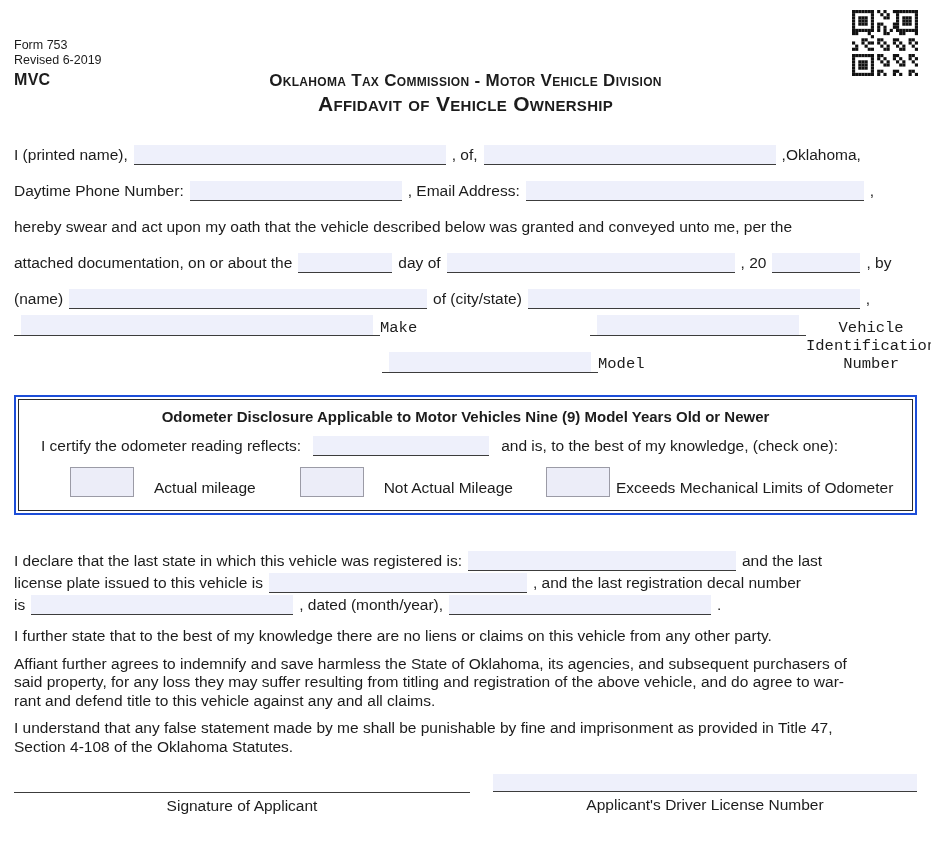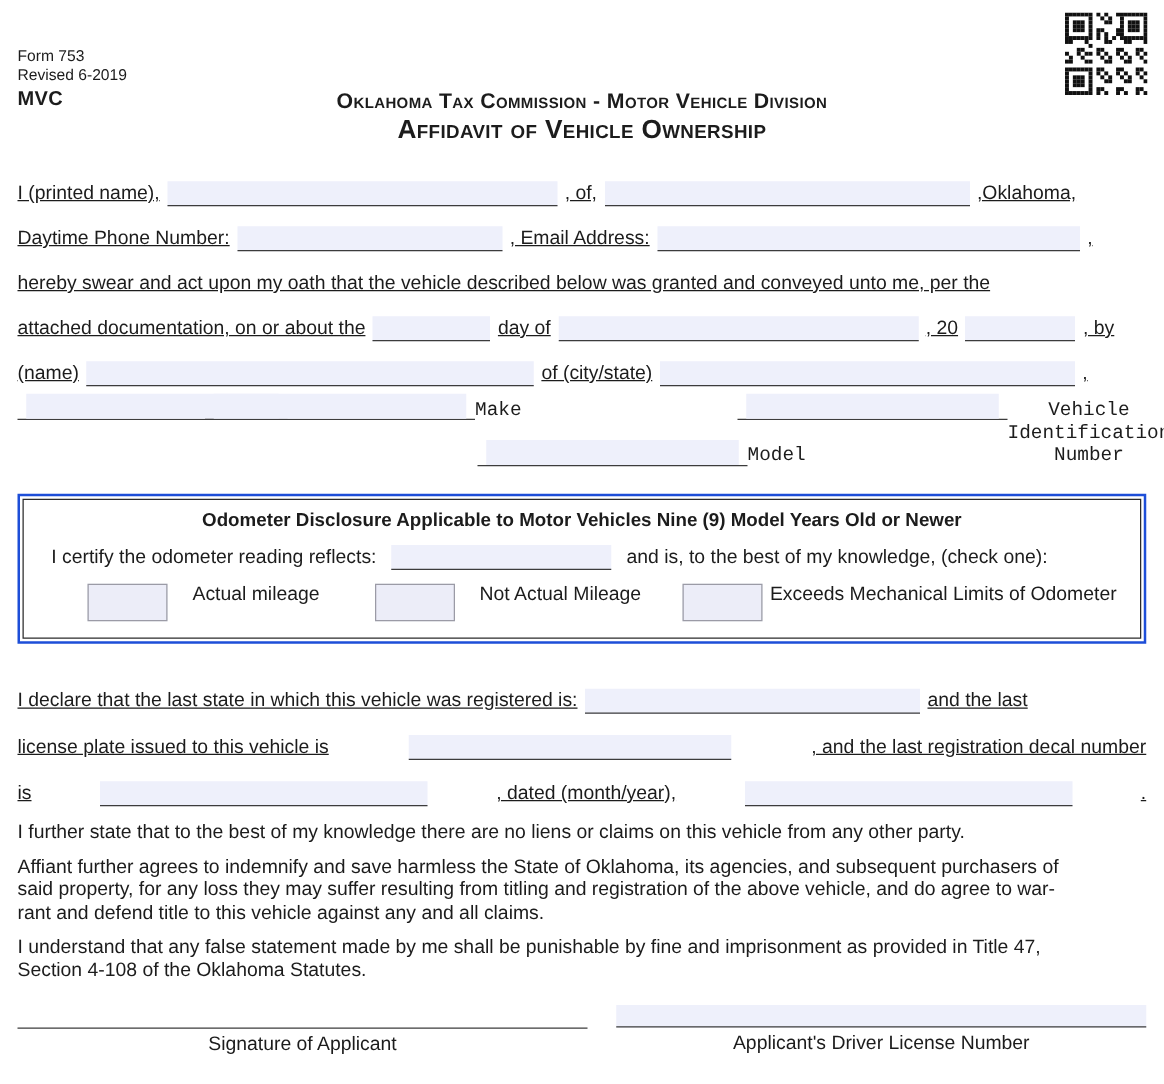--- a/index.html
+++ b/index.html
@@ -10,46 +10,46 @@
   }
   
   .hdr-left{position:absolute;left:14px;top:38px;line-height:1.2;font-size:12.5px;}
   .hdr-left .mvc{font-weight:bold;font-size:16px;margin-top:2px;letter-spacing:.3px;}
   .titles{position:absolute;left:0;right:0;top:70px;text-align:center;line-height:1.25;}
   .t1{font-size:17px;font-weight:bold;font-variant:small-caps;letter-spacing:.3px;}
   .t2{font-size:21px;font-weight:bold;font-variant:small-caps;letter-spacing:.3px;}
   .qr{position:absolute;right:13px;top:10px;width:66px;height:66px;}
   
   .body{padding:143px 14px 0 14px;}
-  .line{display:flex;align-items:flex-end;height:22px;margin-top:14px;white-space:nowrap;gap:6px;text-decoration:underline;}
+  .line{display:flex;align-items:flex-end;height:22px;margin-top:14px;white-space:nowrap;gap:6px;}
   .line:first-child{margin-top:0;}
   .txt{line-height:20px;}
   input.fld{
     height:20px;background:var(--field-fill,#eef0fb);
     border:none;border-bottom:1px solid var(--line,#3c3c3c);
     font:inherit;color:inherit;padding:0 4px;box-sizing:border-box;border-radius:0;
   }
   
   .veh-row{display:flex;margin-top:6px;}
   .veh-col{display:flex;font-family:Liberation Mono, monospace;}
   .vc1{width:124px;} .vc2{width:182px;margin-left:26px;}
   .vc3{width:180px;margin-left:36px;align-items:flex-end;} .vc4{width:328px;margin-left:28px;}
   .veh-line{height:20px;border-bottom:1px solid var(--line,#3c3c3c);display:flex;}
   .veh-line input{flex:1;margin:0 7px;background:var(--field-fill,#eef0fb);border:none;height:20px;font:inherit;padding:0 3px;min-width:0;}
   .veh-label{text-align:center;margin-top:4px;}
   
   .odo-box{margin-top:22px;border:2px solid #1d4ed8;padding:2px;}
   .odo-inner{border:1px solid #2b2b2b;padding:8px 10px 13px 10px;}
   .odo-title{text-align:center;font-weight:bold;font-size:15px;}
   .odo-certify{display:flex;align-items:flex-end;margin-top:11px;padding-left:12px;gap:12px;white-space:nowrap;}
-  .odo-checks{display:flex;align-items:flex-start;margin-top:11px;padding-left:41px;}
+  .odo-checks{display:flex;align-items:flex-end;margin-top:11px;padding-left:41px;}
   .chk{width:64px;height:30px;background:var(--checkbox-fill,#ecedf8);border:1px solid #9b9ba6;box-sizing:border-box;cursor:pointer;}
   .g6{margin-left:6px;}.g20{margin-left:20px;}.g33{margin-left:33px;}.g44{margin-left:44px;}
   
-  .d1{margin-top:34px;} .d{margin-top:15px;justify-content:space-between;}
+  .d1{margin-top:34px;} .d{margin-top:0;}
   .para{margin-top:9px;line-height:18.6px;}
   .para.first{margin-top:12px;}
   
   .sig-row{display:flex;margin-top:17px;}
   .sig-left{width:456px;}
   .sig-right{width:424px;margin-left:23px;}
   .sig-line{height:18px;border-bottom:1px solid var(--line,#3c3c3c);}
   .sig-right input{width:100%;height:18px;background:var(--field-fill,#eef0fb);border:none;border-bottom:1px solid var(--line,#3c3c3c);font:inherit;box-sizing:border-box;padding:0 4px;}
   .sig-label{text-align:center;margin-top:4px;}
 </style>

